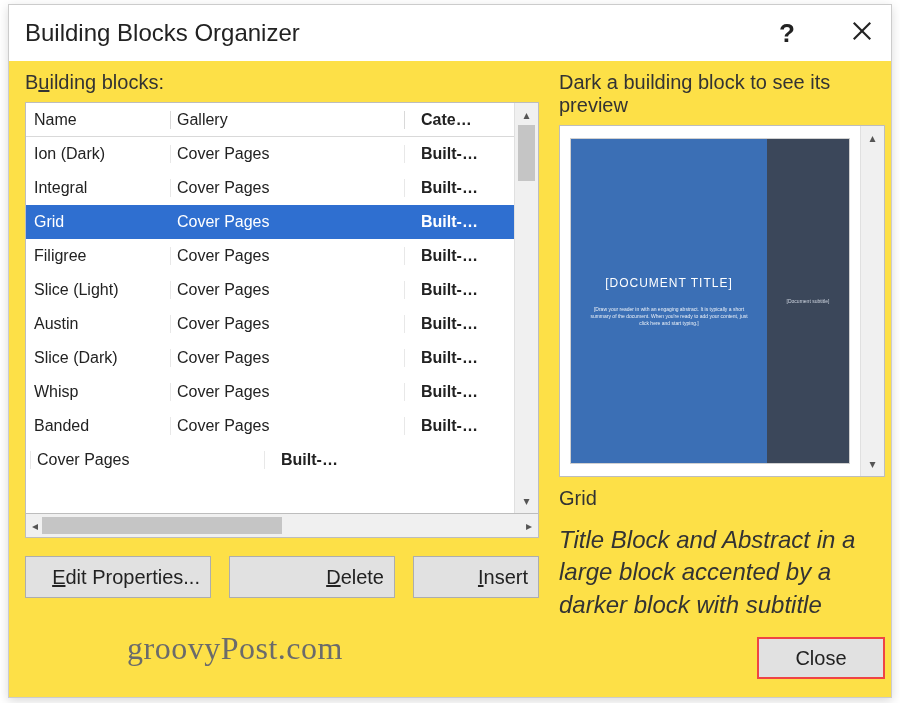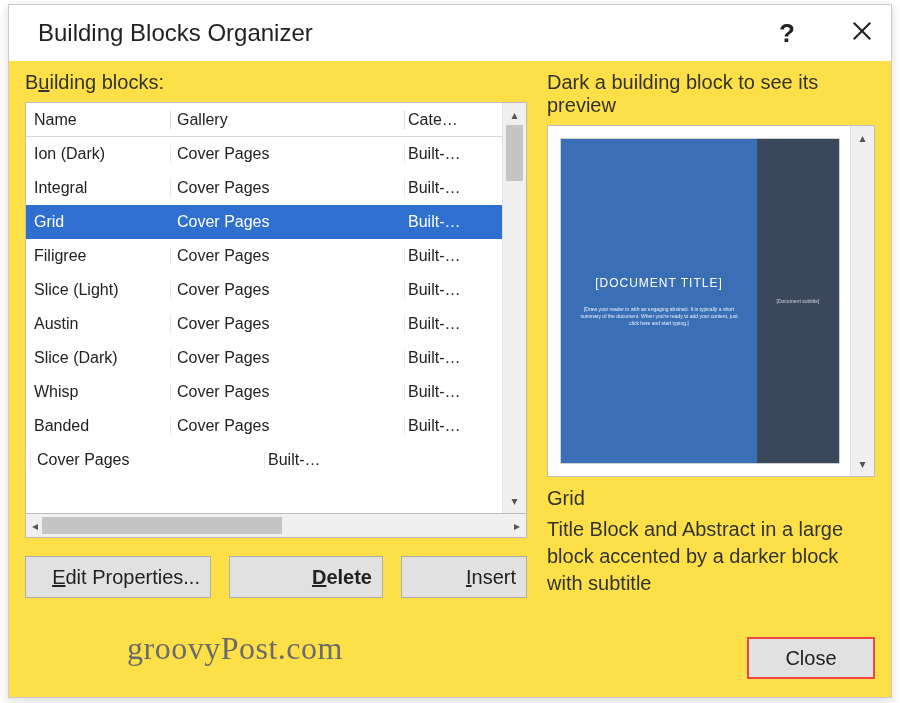--- a/index.html
+++ b/index.html
@@ -19,21 +19,21 @@
     height: 694px;
     border: 1px solid #ccc;
     background: #fff;
     box-shadow: 0 3px 10px rgba(0,0,0,0.15);
   }
   .titlebar {
     height: 56px;
     display: flex;
     align-items: center;
     justify-content: space-between;
-    padding: 0 18px 0 29px;
+    padding: 0 18px 0 16px;
   }
   .titlebar .title {
     font-size: 24px;
     color: #222;
   }
   .titlebar .ctrls {
     display: flex;
     align-items: center;
     gap: 56px;
     font-size: 26px;
@@ -85,21 +85,21 @@
     font-size: 16px;
     color: #222;
     padding: 0 4px;
   }
   .header-row {
     border-bottom: 1px solid #d9d9d9;
     background: #fff;
   }
   .col-name { flex: 0 0 140px; padding-left: 4px; white-space: nowrap; overflow: hidden; text-overflow: clip;}
   .col-gallery { flex: 0 0 234px; border-left: 1px solid #e8e8e8; padding-left: 6px; white-space: nowrap; overflow: hidden;}
-  .col-cat { flex: 1; border-left: 1px solid #e8e8e8; padding-left: 3px; white-space: nowrap; overflow: hidden; text-overflow: ellipsis;}
+  .col-cat { flex: 1; border-left: 1px solid #e8e8e8; padding-left: 16px; white-space: nowrap; overflow: hidden; text-overflow: ellipsis; font-weight: bold;}
   .header-row .col-gallery, .header-row .col-cat { border-left: 1px solid #d9d9d9; }
   .row.selected {
     background: #2f6fd0;
     color: #fff;
   }
   .row.selected .col-gallery, .row.selected .col-cat { border-left-color: transparent; }
 
   .vscroll {
     flex: 0 0 24px;
     background: #f0f0f0;
@@ -159,21 +159,21 @@
     border: 1px solid #adadad;
     font-size: 20px;
     color: #222;
     display: flex;
     align-items: center;
     justify-content: flex-end;
     cursor: pointer;
     padding: 0 10px;
   }
   .btn-edit { width: 186px; }
-  .btn-delete { width: 154px; font-weight: bold; }
+  .btn-delete { width: 166px; }
   .btn-insert { width: 126px; }
 
   .preview-wrap {
     border: 1px solid #bdbdbd;
     background: #fff;
     height: 352px;
     display: flex;
   }
   .preview-area {
     flex: 1;
@@ -230,24 +230,25 @@
     padding: 6px 0;
   }
   .pvscroll .arrow { font-size: 12px; color: #555; line-height:1;}
 
   .preview-name {
     font-size: 20px;
     color: #333;
     margin-top: 10px;
   }
   .preview-desc {
-    font-size: 20px;
+    font-size: 24px;
     color: #333;
-    margin-top: 6px;
+    margin-top: 14px;
     line-height: 1.35;
+    font-style: italic;
   }
 
   .close-row {
     display: flex;
     justify-content: flex-end;
     margin-top: auto;
     padding-bottom: 6px;
   }
   .close-btn {
     width: 128px;

